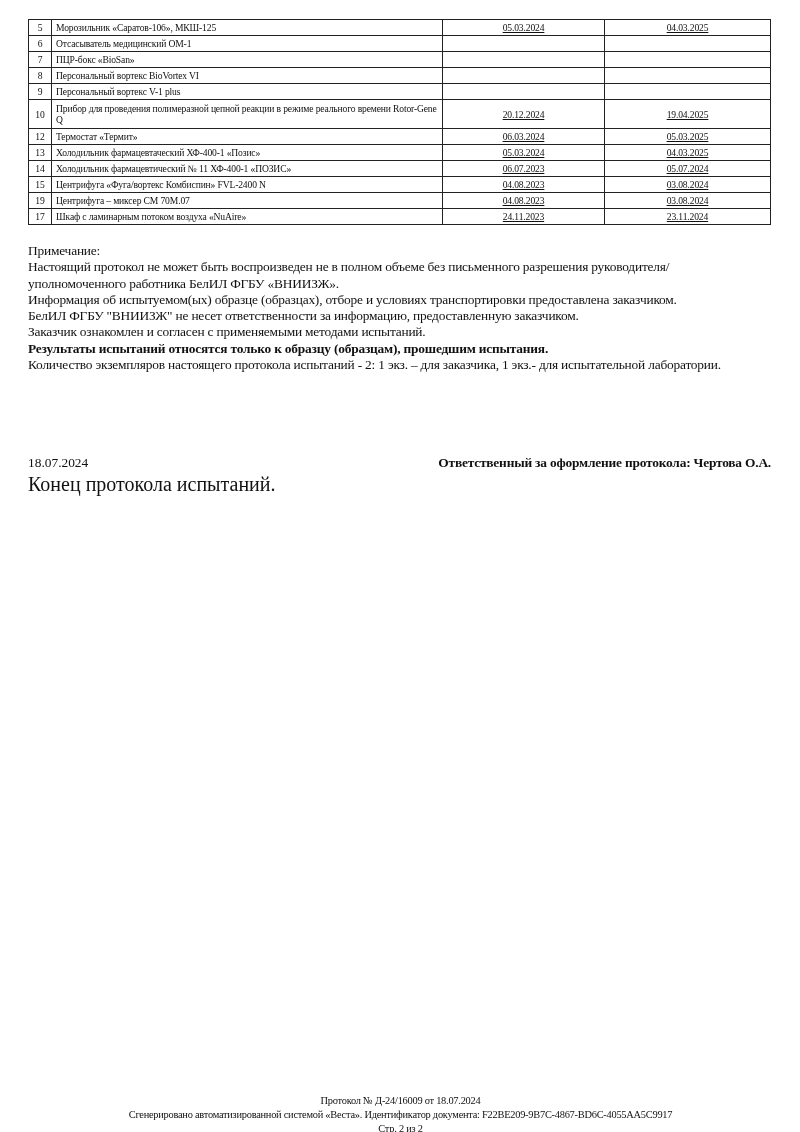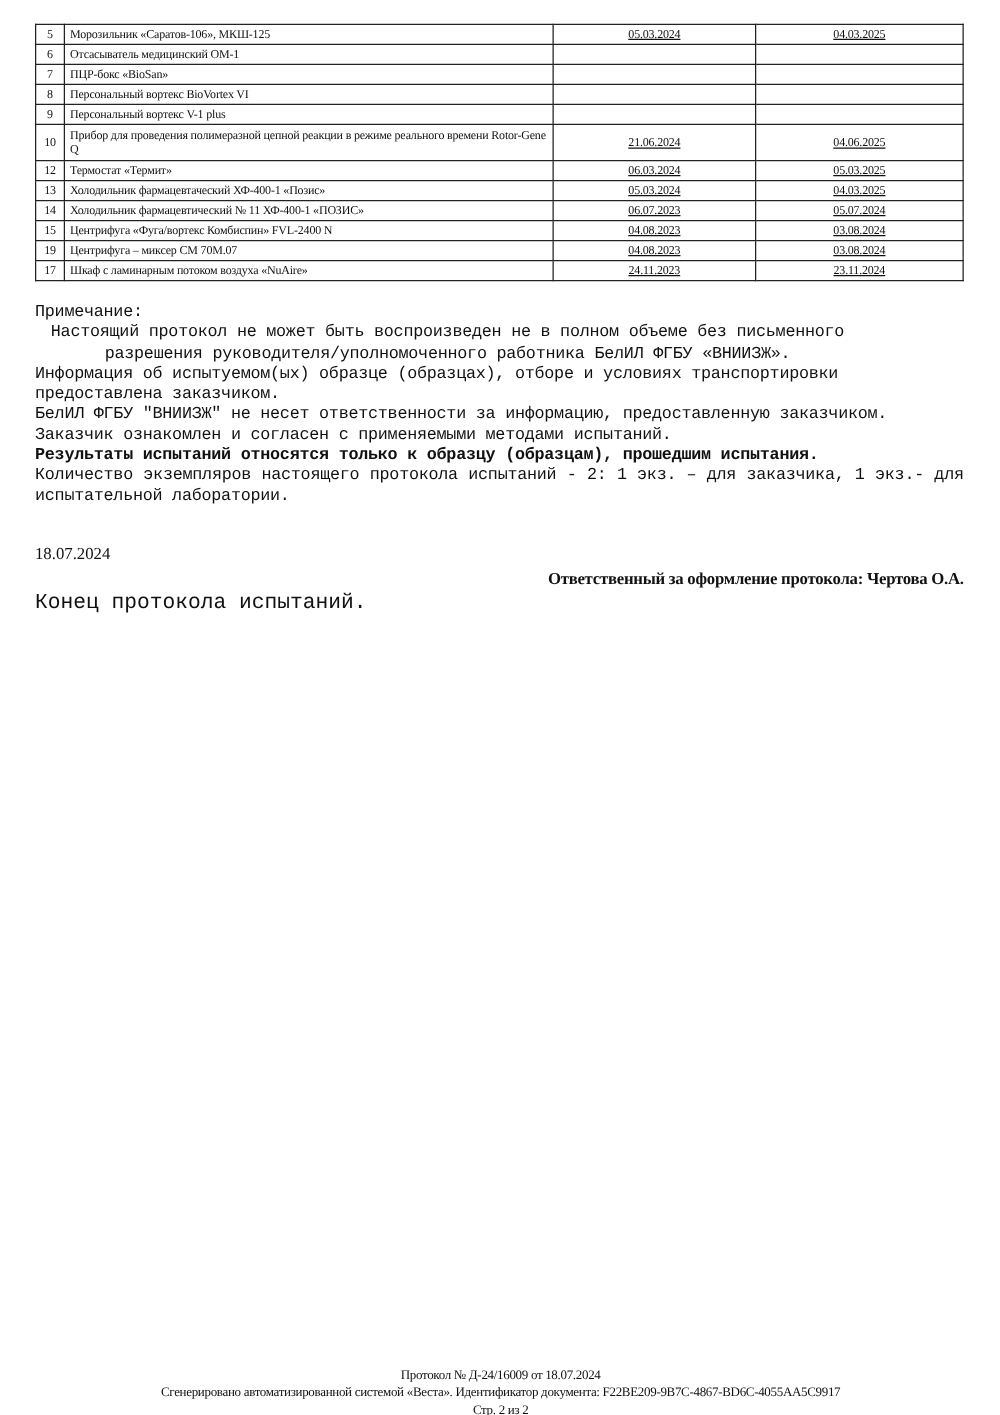--- a/index.html
+++ b/index.html
@@ -7,28 +7,28 @@
   .page { position: absolute; left: 0; top: 0; width: 800px; height: 1132px; }
 
   table.equip { position: absolute; left: 28px; top: 19px; width: 743px; border-collapse: collapse; font-size: 9.6px; letter-spacing: -0.15px; }
   table.equip td { border: 1px solid #222; padding: 0 4px; height: 15px; line-height: 11px; vertical-align: middle; }
   table.equip td.num { width: 22px; text-align: center; padding: 0; }
   table.equip td.name { width: 382px; }
   table.equip td.date { text-align: center; padding: 0; text-decoration: underline; }
   table.equip td.d1 { width: 161px; }
   table.equip tr.tall td { height: 28px; }
 
-  .notes { position: absolute; left: 28px; top: 243px; width: 743px; font-size: 13.4px; line-height: 16.3px; letter-spacing: -0.2px; font-family: Liberation Mono, monospace; }
+  .notes { position: absolute; left: 28px; top: 243px; width: 743px; font-size: 13.4px; line-height: 16.3px; letter-spacing: -0.2px; }
   .notes p { margin: 0; }
   .notes .just { text-align: justify; text-align-last: left; }
   .notes .bold { font-weight: bold; }
 
-  .sign-date { position: absolute; left: 28px; top: 435px; font-size: 13.4px; }
+  .sign-date { position: absolute; left: 28px; top: 455px; font-size: 13.4px; }
   .sign-resp { position: absolute; right: 29px; top: 455px; font-size: 13.4px; letter-spacing: -0.2px; font-weight: bold; }
-  .end-text { position: absolute; left: 28px; top: 473px; font-size: 17px; font-family: Liberation Mono, monospace; }
+  .end-text { position: absolute; left: 28px; top: 473px; font-size: 20px; }
 
   .footer { position: absolute; left: 20px; right: 19px; top: 1094px; font-size: 10.4px; line-height: 14px; letter-spacing: -0.25px; text-align: center; }
   .footer .row2 { display: flex; justify-content: space-between; flex-direction: column; }
 </style>
 </head>
 <body>
 
 <div class="page">
 
   <table class="equip">
@@ -59,22 +59,22 @@
         </tr>
         <tr>
           <td class="num">9</td>
           <td class="name">Персональный вортекс V-1 plus</td>
           <td class="date d1"></td>
           <td class="date"></td>
         </tr>
         <tr class="tall">
           <td class="num">10</td>
           <td class="name">Прибор для проведения полимеразной цепной реакции в режиме реального времени Rotor-Gene Q</td>
-          <td class="date d1">21.06.2024</td>
-          <td class="date">04.06.2025</td>
+          <td class="date d1">20.12.2024</td>
+          <td class="date">19.04.2025</td>
         </tr>
         <tr>
           <td class="num">12</td>
           <td class="name">Термостат «Термит»</td>
           <td class="date d1">06.03.2024</td>
           <td class="date">05.03.2025</td>
         </tr>
         <tr>
           <td class="num">13</td>
           <td class="name">Холодильник фармацевтачеcкий ХФ-400-1 «Позис»</td>
@@ -103,21 +103,21 @@
           <td class="num">17</td>
           <td class="name">Шкаф с ламинарным потоком воздуха «NuAire»</td>
           <td class="date d1">24.11.2023</td>
           <td class="date">23.11.2024</td>
         </tr>
       </tbody>
   </table>
 
   <div class="notes">
     <p>Примечание:</p>
-    <p style="width:660px;text-align:center;">Настоящий протокол не может быть воспроизведен не в полном объеме без письменного разрешения руководителя/уполномоченного работника БелИЛ ФГБУ «ВНИИЗЖ».</p>
+    <p style="width:660px;">Настоящий протокол не может быть воспроизведен не в полном объеме без письменного разрешения руководителя/уполномоченного работника БелИЛ ФГБУ «ВНИИЗЖ».</p>
     <p>Информация об испытуемом(ых) образце (образцах), отборе и условиях транспортировки предоставлена заказчиком.</p>
     <p>БелИЛ ФГБУ "ВНИИЗЖ" не несет ответственности за информацию, предоставленную заказчиком.</p>
     <p>Заказчик ознакомлен и согласен с применяемыми методами испытаний.</p>
     <p class="bold">Результаты испытаний относятся только к образцу (образцам), прошедшим испытания.</p>
     <p class="just">Количество экземпляров настоящего протокола испытаний - 2: 1 экз. – для заказчика, 1 экз.- для испытательной лаборатории.</p>
   </div>
 
   <div class="sign-date">18.07.2024</div>
   <div class="sign-resp">Ответственный за оформление протокола: Чертова О.А.</div>
   <div class="end-text">Конец протокола испытаний.</div>

